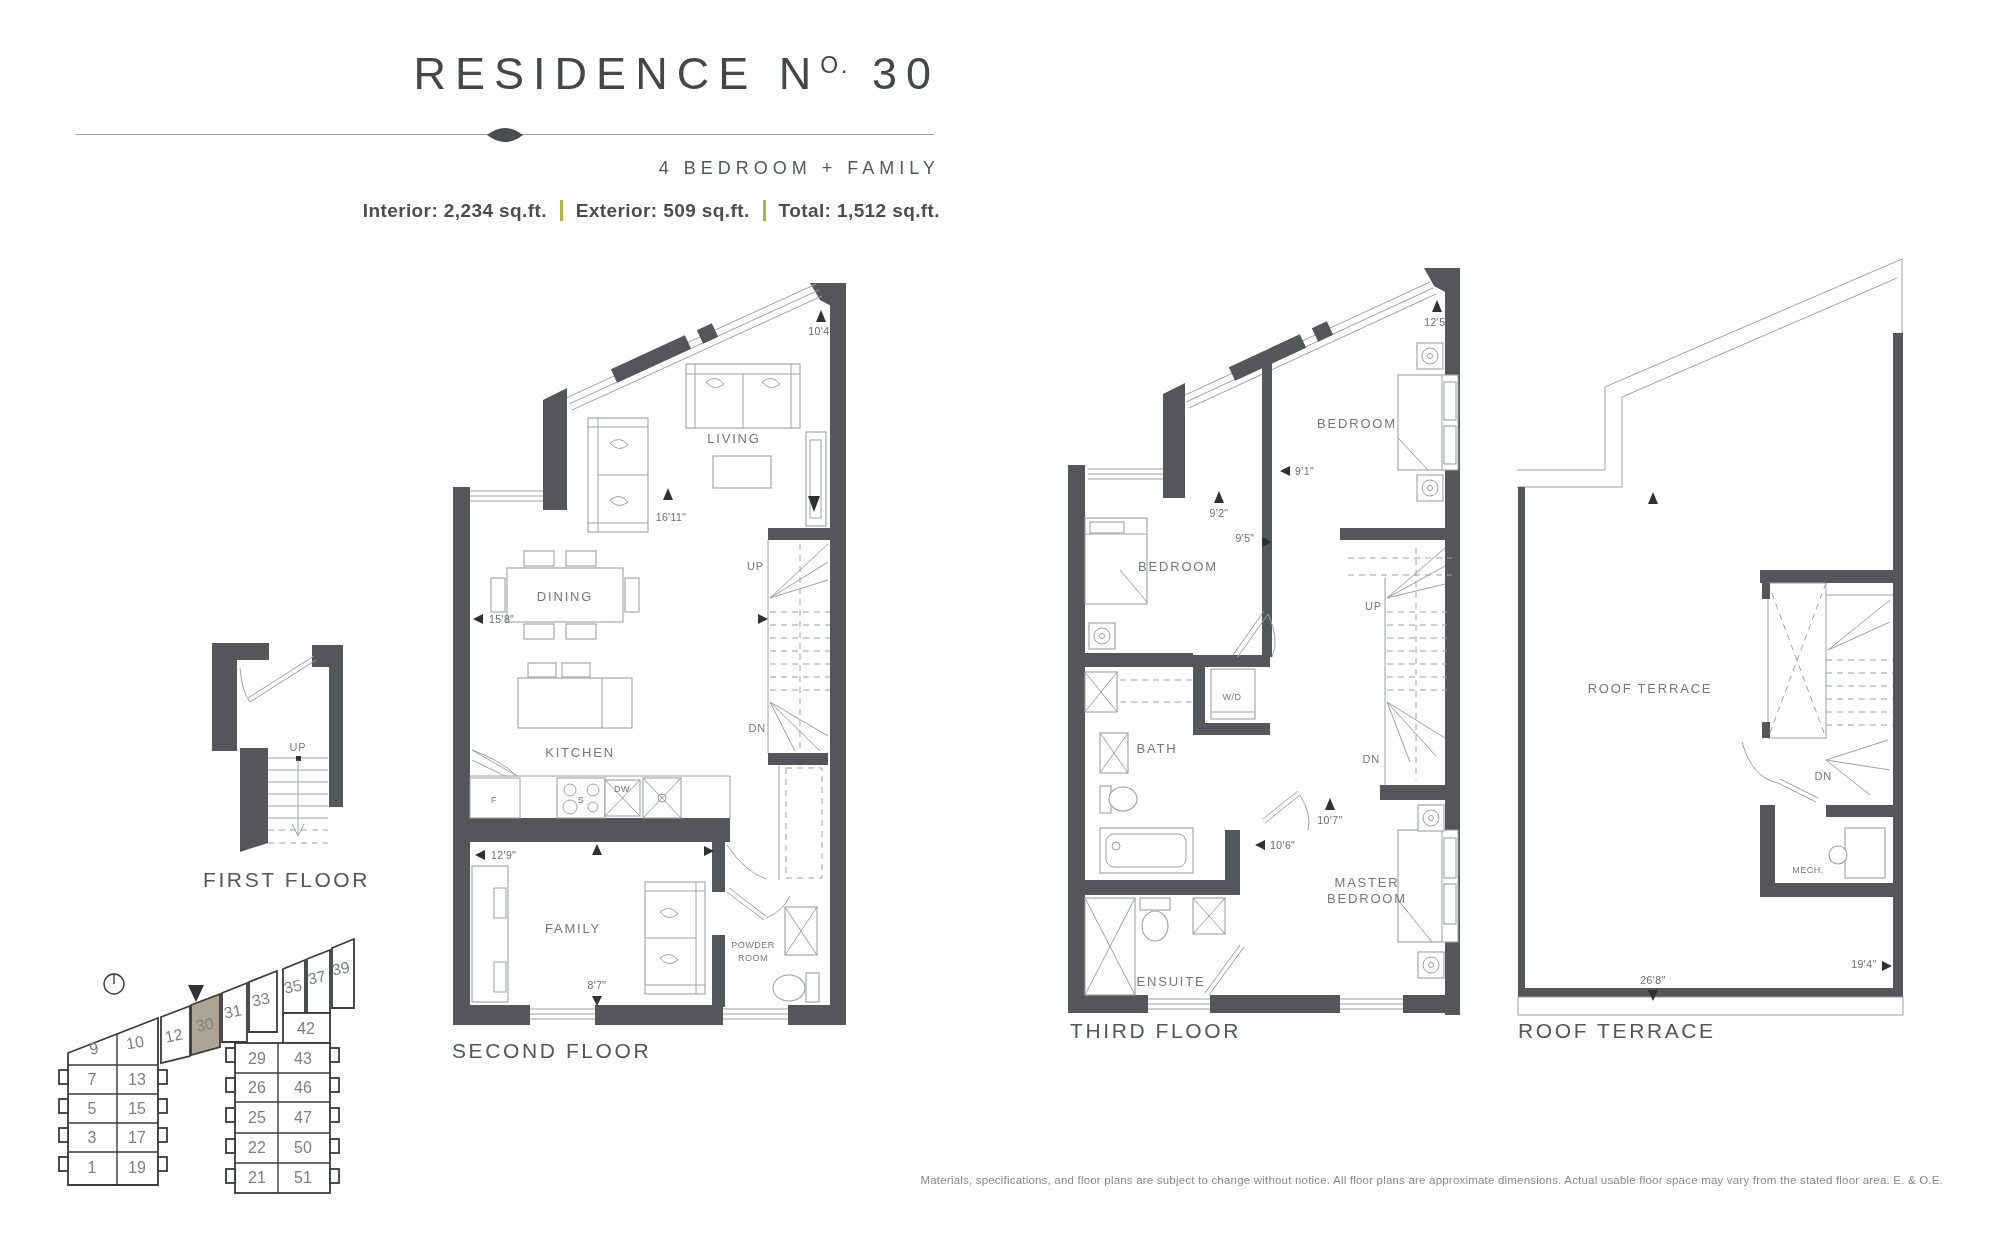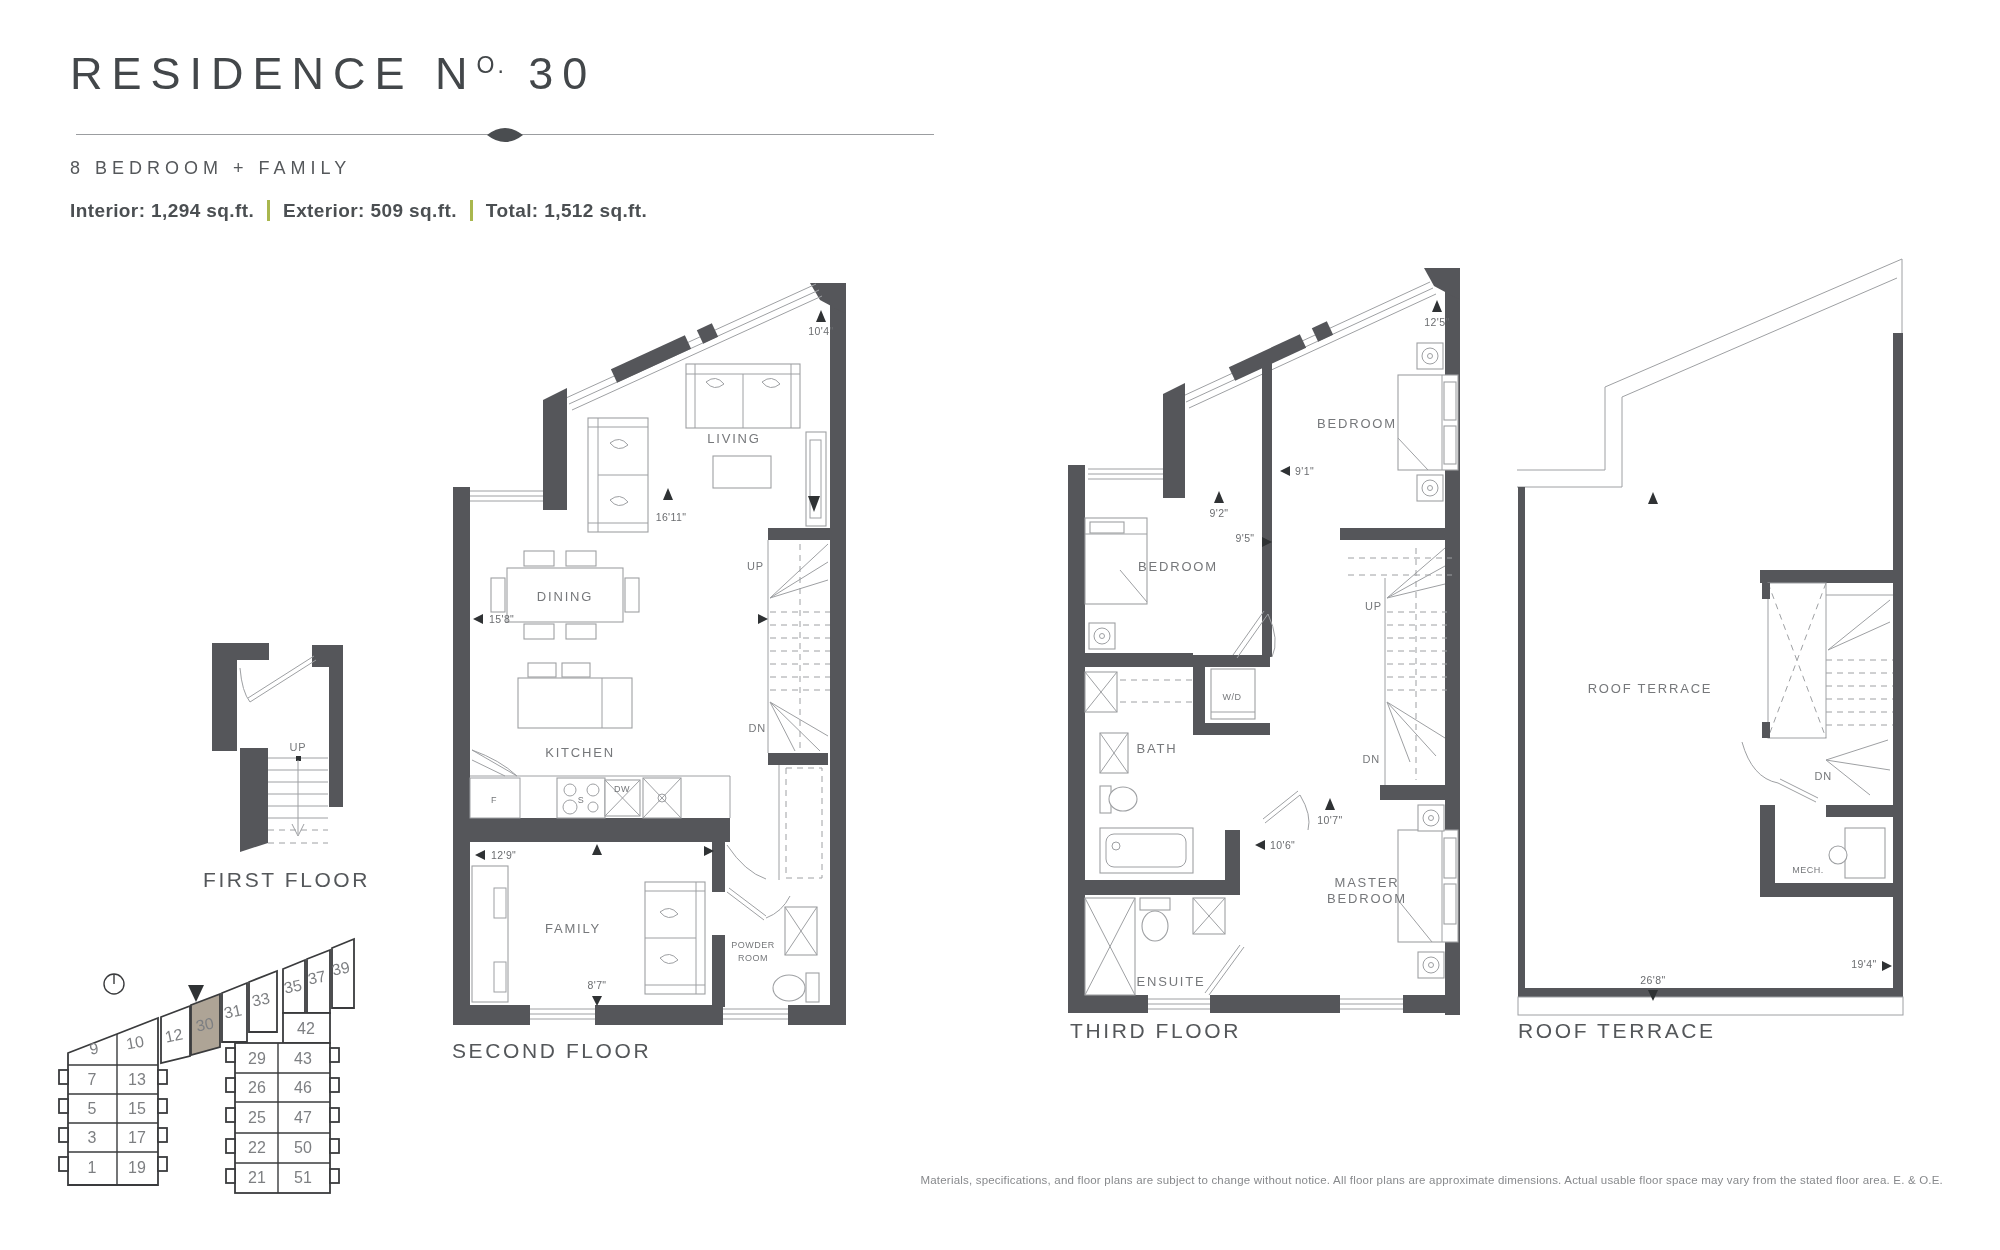--- a/index.html
+++ b/index.html
@@ -1,18 +1,18 @@
 <!DOCTYPE html>
 <html><head>
 <meta charset="utf-8">
 <style>
   html,body{margin:0;padding:0;background:#ffffff;}
   body{width:2000px;height:1250px;position:relative;font-family:"Liberation Sans",sans-serif;overflow:hidden;}
 
-  .header{position:absolute;left:70px;top:48px;width:870px;text-align:left;}
+  .header{position:absolute;left:70px;top:48px;width:870px;text-align:right;}
   .title{font-size:45px;font-weight:300;letter-spacing:9px;color:#43474a;white-space:nowrap;}
   .title .sup{font-size:23px;vertical-align:16px;letter-spacing:3px;}
   .divider{position:relative;margin-top:26px;height:16px;}
   .divider .line{position:absolute;left:6px;right:6px;top:8px;border-top:1px solid #9b9da0;}
   .divider .lens{position:absolute;left:50%;top:1px;margin-left:-19px;}
   .subtitle{margin-top:16px;font-size:18px;letter-spacing:5px;color:#55585b;}
   .arealine{margin-top:21px;font-size:19px;font-weight:bold;color:#4b4f52;letter-spacing:0.4px;white-space:nowrap;}
   .sep{display:inline-block;width:3px;height:21px;background:#a9b74e;margin:0 13px;vertical-align:-4px;}
 
   .plansvg{position:absolute;left:0;top:0;}
@@ -38,23 +38,23 @@
 <body>
 
 <div class="header">
   <div class="title"><span>RESIDENCE N</span><span class="sup">O.</span><span> 30</span></div>
   <div class="divider">
     <div class="line"></div>
     <svg class="lens" width="38" height="16">
         <path d="M1,8 Q19,-6 37,8 Q19,22 1,8 Z" fill="#4a4d50"></path>
       </svg>
   </div>
-  <div class="subtitle">8 BEDROOM + FAMILY</div>
+  <div class="subtitle">4 BEDROOM + FAMILY</div>
   <div class="arealine">
-    <span>Interior: 1,294 sq.ft.</span><span class="sep"></span><span>Exterior: 509 sq.ft.</span><span class="sep"></span><span>Total: 1,512 sq.ft.</span>
+    <span>Interior: 2,234 sq.ft.</span><span class="sep"></span><span>Exterior: 509 sq.ft.</span><span class="sep"></span><span>Total: 1,512 sq.ft.</span>
   </div>
 </div>
 
 <svg class="plansvg" width="2000" height="1250" viewBox="0 0 2000 1250">
 
   <g>
     <rect class="wall" x="212" y="643" width="57" height="17"></rect>
     <rect class="wall" x="212" y="643" width="25" height="108"></rect>
     <polygon class="wall" points="240,748 268,748 268,843 240,852"></polygon>
     <rect class="wall" x="312" y="645" width="31" height="22"></rect>

